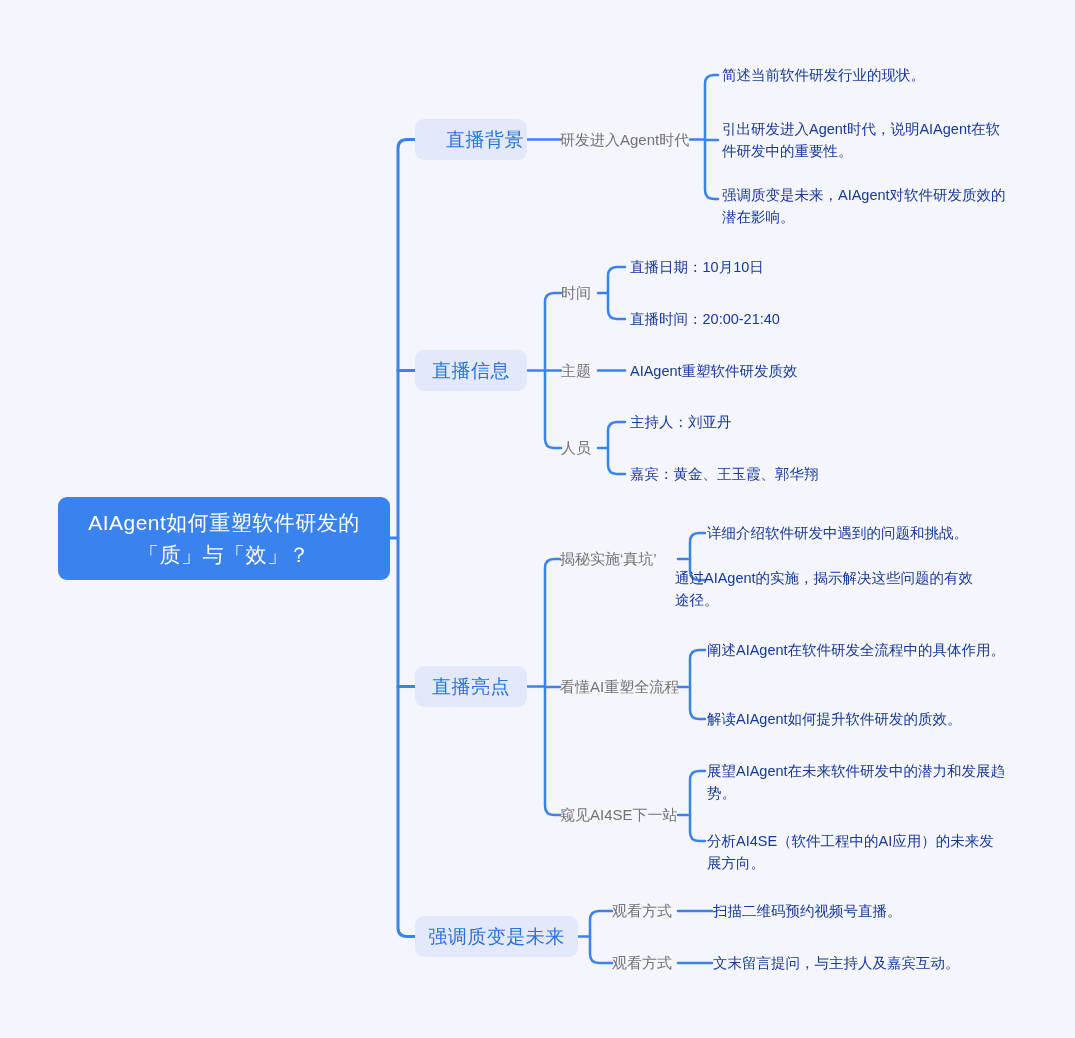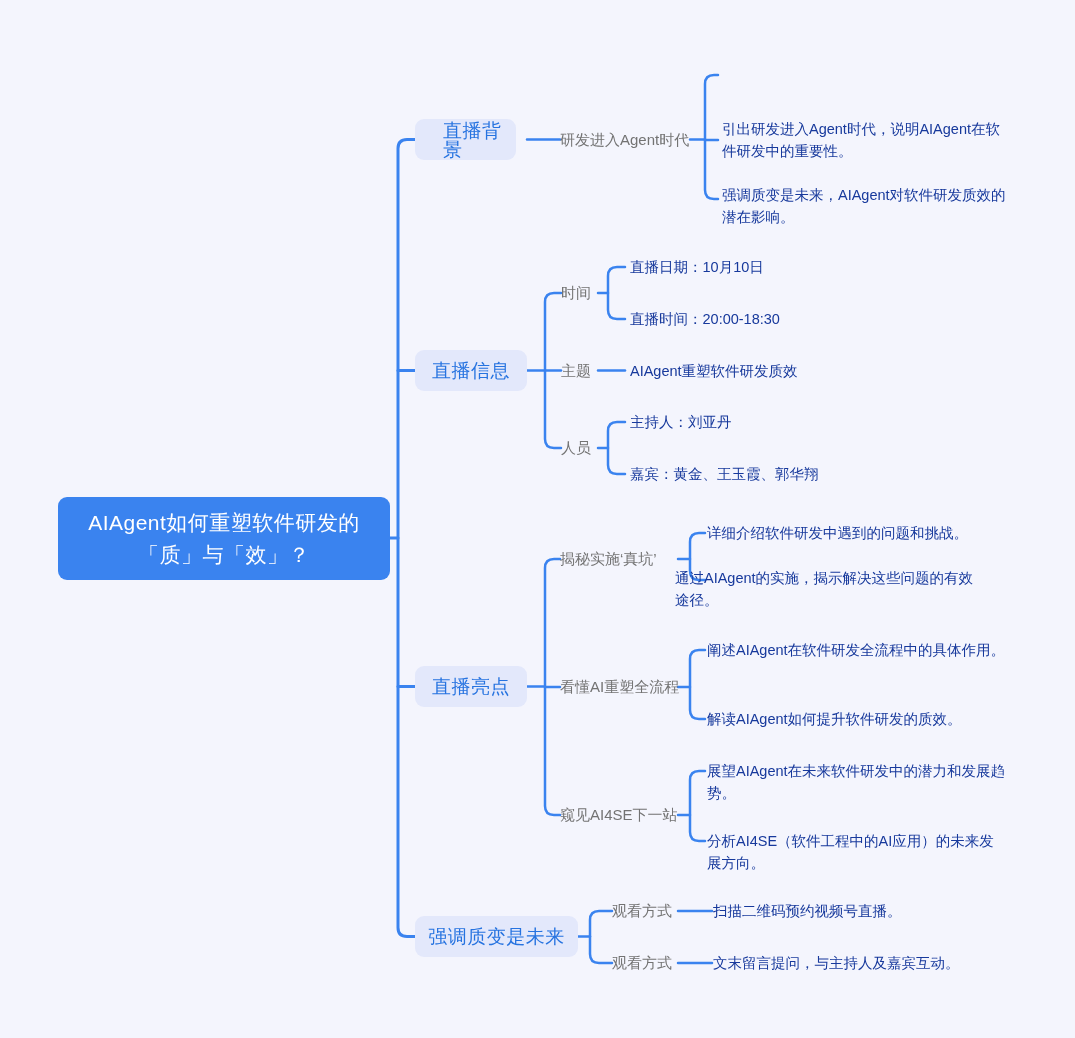--- a/index.html
+++ b/index.html
@@ -103,32 +103,33 @@
       <path d="M678 815 L690 815" fill="none" stroke="#3a83ef" stroke-width="2.5" stroke-linecap="round" stroke-linejoin="round"></path>
       <path d="M705 771 L699 771 Q690 771 690 780 L690 832 Q690 841 699 841 L705 841" fill="none" stroke="#3a83ef" stroke-width="2.5" stroke-linecap="round" stroke-linejoin="round"></path>
       <path d="M578 936.5 L590 936.5" fill="none" stroke="#3a83ef" stroke-width="2.5" stroke-linecap="round" stroke-linejoin="round"></path>
       <path d="M612 911 L599 911 Q590 911 590 920 L590 954 Q590 963 599 963 L612 963" fill="none" stroke="#3a83ef" stroke-width="2.5" stroke-linecap="round" stroke-linejoin="round"></path>
       <path d="M678 911 L712 911" fill="none" stroke="#3a83ef" stroke-width="2.5" stroke-linecap="round" stroke-linejoin="round"></path>
       <path d="M678 963 L712 963" fill="none" stroke="#3a83ef" stroke-width="2.5" stroke-linecap="round" stroke-linejoin="round"></path>
     </svg>
 
   <div class="node root" style="left:58px; top:497px; width:332px; height:83px;">AIAgent如何重塑软件研发的「质」与「效」？</div>
 
-  <div class="node branch" style="left:415px; top:119px; width:101px; height:41px;padding-left:28px;">直播背景</div>
+  <div class="node branch" style="left:415px; top:119px; width:112px; height:41px;padding-left:28px;">直播背景</div>
 
   <div class="node sub" style="left:560px; top:129px; height:22px;">研发进入Agent时代</div>
 
+  <div class="node leaf nowrap" style="left:722px; top:64px; width:300px;">简述当前软件研发行业的现状。</div>
   <div class="node leaf" style="left:722px; top:118px; width:292px;">引出研发进入Agent时代，说明AIAgent在软件研发中的重要性。</div>
   <div class="node leaf" style="left:722px; top:184px; width:292px;">强调质变是未来，AIAgent对软件研发质效的潜在影响。</div>
 
   <div class="node branch" style="left:415px; top:350px; width:112px; height:41px;">直播信息</div>
 
   <div class="node sub" style="left:561px; top:282px; height:22px;">时间</div>
   <div class="node leaf nowrap" style="left:630px; top:256px; width:300px;">直播日期：10月10日</div>
-  <div class="node leaf nowrap" style="left:630px; top:308px; width:300px;">直播时间：20:00-18:30</div>
+  <div class="node leaf nowrap" style="left:630px; top:308px; width:300px;">直播时间：20:00-21:40</div>
 
   <div class="node sub" style="left:561px; top:360px; height:22px;">主题</div>
   <div class="node leaf nowrap" style="left:630px; top:360px; width:300px;">AIAgent重塑软件研发质效</div>
 
   <div class="node sub" style="left:561px; top:437px; height:22px;">人员</div>
   <div class="node leaf nowrap" style="left:630px; top:411px; width:300px;">主持人：刘亚丹</div>
   <div class="node leaf nowrap" style="left:630px; top:463px; width:300px;">嘉宾：黄金、王玉霞、郭华翔</div>
 
   <div class="node branch" style="left:415px; top:666px; width:112px; height:41px;">直播亮点</div>
 

